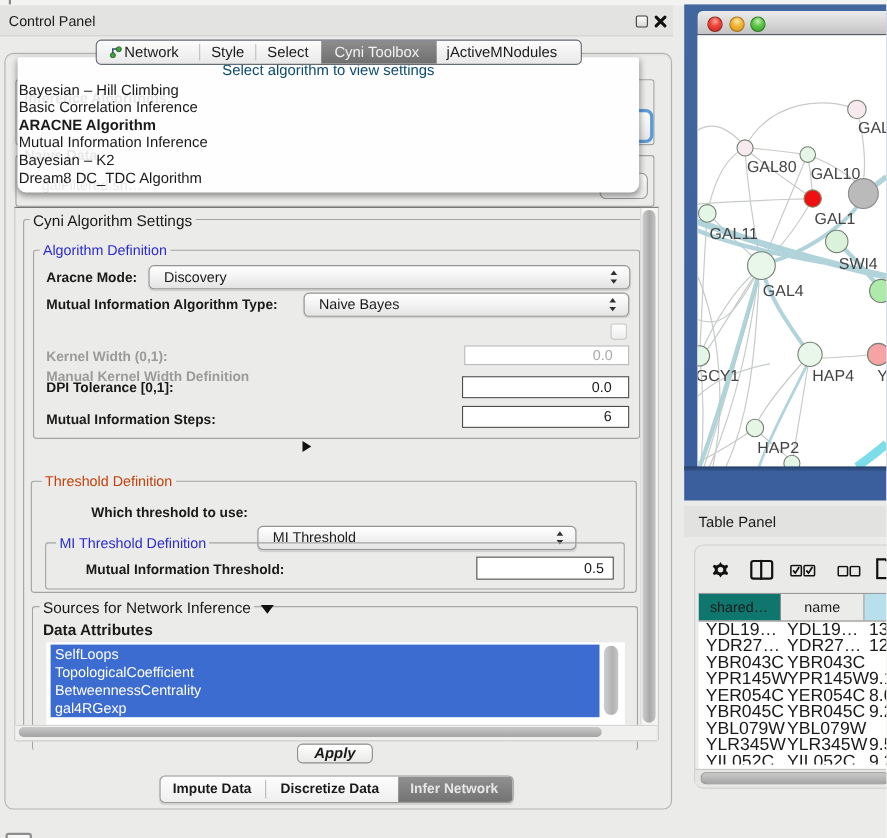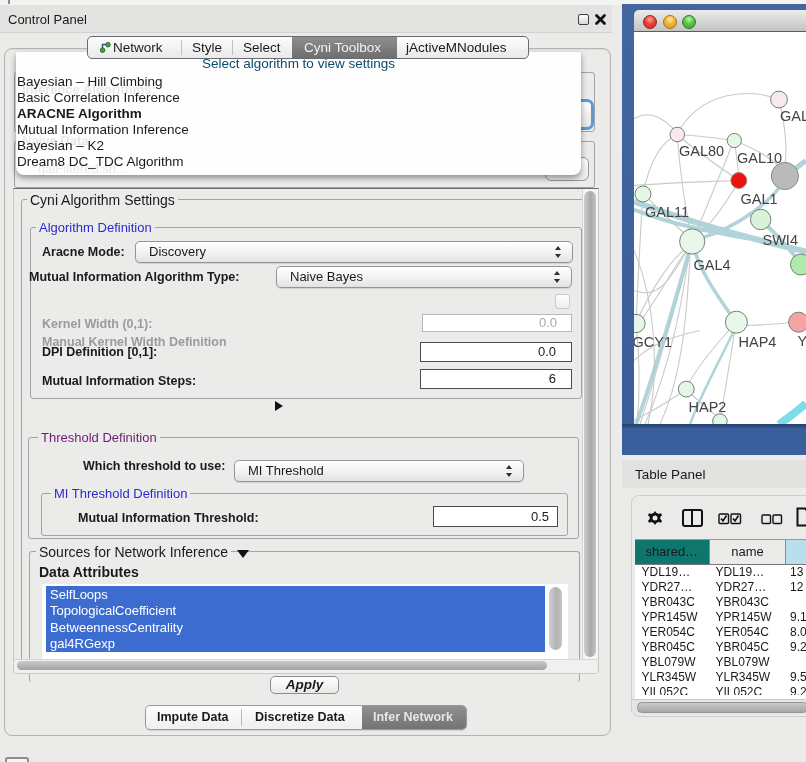--- a/index.html
+++ b/index.html
@@ -44,37 +44,37 @@
 <div class="abs" style="left:13px;top:188px;width:584px;height:484px;border-top:1px solid #6c6c6c;border-left:1px solid #c8c8c6;border-right:1px solid #c8c8c6;"></div>
 
 <div class="grp" style="left:21px;top:199px;width:567px;height:465px;"></div>
 <div class="glab" style="left:27px;top:192px;font-size:14px;">Cyni Algorithm Settings</div>
 
 <div class="grp" style="left:30px;top:227px;width:550px;height:170px;"></div>
 <div class="glab" style="left:36px;top:220px;color:#2b2bd0;">Algorithm Definition</div>
 
 <div class="lbl b" style="left:42px;top:245px;">Aracne Mode:</div>
 <div class="combo" style="left:135px;top:241px;width:423px;">Discovery<span class="updn"></span></div>
-<div class="lbl b" style="left:29px;top:270px;">Mutual Information Algorithm Type:</div>
+<div class="lbl b" style="left:42px;top:270px;">Mutual Information Algorithm Type:</div>
 <div class="combo" style="left:276px;top:266px;width:281px;">Naive Bayes<span class="updn"></span></div>
 <div class="lbl b dis" style="left:42px;top:295px;margin-top:40px;">Manual Kernel Width Definition</div>
 <div class="abs" style="left:555px;top:294px;width:13px;height:13px;border:1px solid #c9c9c9;border-radius:3px;background:linear-gradient(#fefefe,#ededed);"></div>
 <div class="lbl b dis" style="left:42px;top:317px;">Kernel Width (0,1):</div>
 <div class="tfd" style="left:422px;top:314px;width:134px;height:16px;line-height:16px;padding-right:14px;">0.0</div>
-<div class="lbl b" style="left:42px;top:345px;">DPI Definition [0,1]:</div>
+<div class="lbl b" style="left:42px;top:345px;">DPI Tolerance [0,1]:</div>
 <div class="tf" style="left:420px;top:342px;width:135px;height:18px;line-height:18px;padding-right:15px;">0.0</div>
 <div class="lbl b" style="left:42px;top:374px;">Mutual Information Steps:</div>
 <div class="tf" style="left:420px;top:369px;width:135px;height:18px;line-height:18px;padding-right:15px;">6</div>
 
 <div class="abs" style="left:275px;top:401px;width:0;height:0;border-left:8px solid #111;border-top:5.5px solid transparent;border-bottom:5.5px solid transparent;"></div>
 
 <div class="grp" style="left:28px;top:437px;width:549px;height:100px;"></div>
-<div class="glab" style="left:38px;top:430px;color:#701a75;">Threshold Definition</div>
+<div class="glab" style="left:38px;top:430px;color:#c2410c;">Threshold Definition</div>
 <div class="lbl b" style="left:83px;top:459px;">Which threshold to use:</div>
-<div class="combo" style="left:234px;top:460px;width:275px;">MI Threshold<span class="updn"></span></div>
+<div class="combo" style="left:234px;top:478px;width:275px;">MI Threshold<span class="updn"></span></div>
 
 <div class="grp" style="left:41px;top:493px;width:525px;height:41px;"></div>
 <div class="glab" style="left:51px;top:486px;color:#2b2bd0;">MI Threshold Definition</div>
 <div class="lbl b" style="left:48px;top:511px;padding-left:30px;">Mutual Information Threshold:</div>
 <div class="tf" style="left:433px;top:506px;width:115px;height:19px;line-height:19px;padding-right:8px;">0.5</div>
 
 <div class="grp" style="left:29px;top:551px;width:549px;height:130px;border-bottom:none;"></div>
 <div class="glab" style="left:36px;top:544px;font-size:14px;">Sources for Network Inference</div>
 <div class="abs" style="left:237px;top:550px;width:0;height:0;border-top:8px solid #111;border-left:6.5px solid transparent;border-right:6.5px solid transparent;"></div>
 <div class="lbl" style="left:39px;top:565px;font-size:14px;font-weight:bold;">Data Attributes</div>
@@ -235,21 +235,21 @@
 <svg class="abs" style="left:796px;top:507px;" width="14" height="20" viewBox="0 0 14 20">
       <path d="M1.5 1.5 L9 1.5 L13 5.5 L13 18.5 L1.5 18.5 Z" fill="none" stroke="#111" stroke-width="2"></path>
     </svg>
 
 <div class="abs" style="left:634.5px;top:539px;width:171.5px;height:24px;border-top:1px solid #9a9a9a;border-bottom:1.5px solid #787878;overflow:hidden;">
   <div style="position:absolute;left:0;top:0;width:74.5px;height:24px;background:#0f766e;border-right:1px solid #8a8a8a;text-align:center;line-height:23px;">shared…</div>
   <div style="position:absolute;left:75.5px;top:0;width:75px;height:24px;background:#ebebe9;border-right:1px solid #8a8a8a;text-align:center;line-height:23px;">name</div>
   <div style="position:absolute;left:151.5px;top:0;width:20px;height:24px;background:#b7dfec;"></div>
 </div>
 
-<div class="abs" style="left:634.5px;top:565px;width:171.5px;height:130px;overflow:hidden;font-size:12px;">
+<div class="abs" style="left:634.5px;top:565px;width:171.5px;height:130px;overflow:hidden;font-size:16px;">
   <div style="position:absolute;left:7px;top:0;line-height:15px;white-space:pre;">YDL19…
 YDR27…
 YBR043C
 YPR145W
 YER054C
 YBR045C
 YBL079W
 YLR345W
 YIL052C</div>
   <div style="position:absolute;left:81px;top:0;line-height:15px;white-space:pre;">YDL19…

